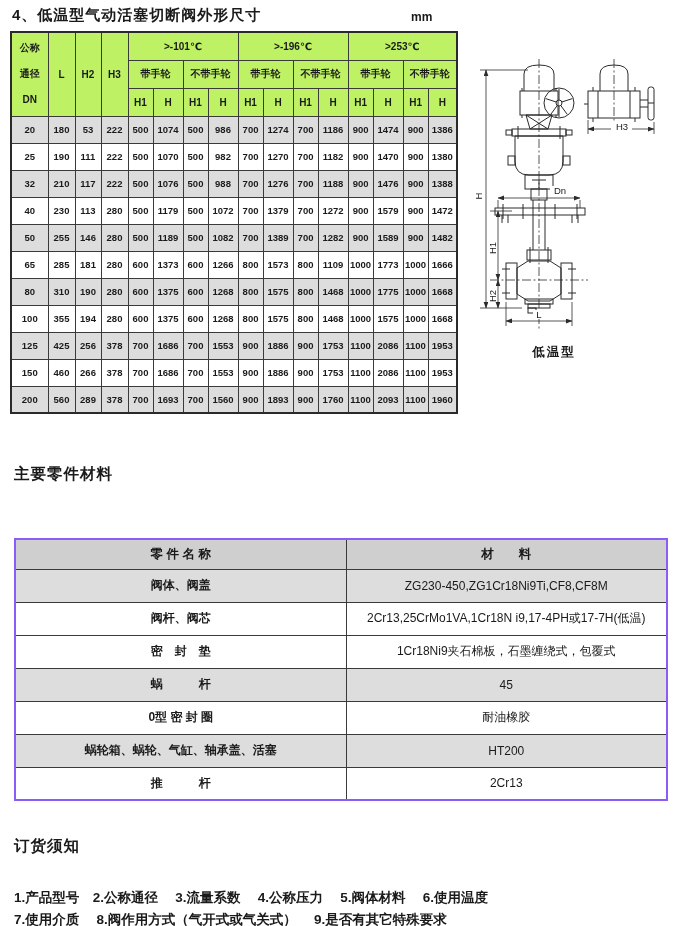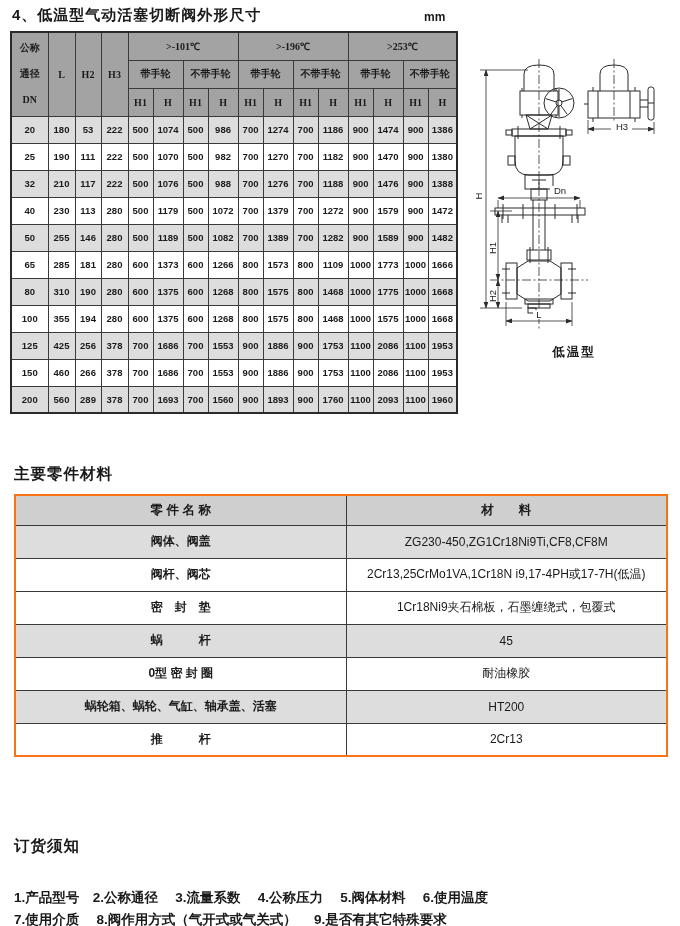--- a/index.html
+++ b/index.html
@@ -7,59 +7,59 @@
   .page {
     position:relative; width:680px; height:926px; background:#ffffff;
     font-family:"Liberation Sans","DejaVu Sans",sans-serif; color:#1a1a1a;
     overflow:hidden; margin:0 auto;
   }
   .doc-title {
     position:absolute; left:12px; top:6px;
     font-size:15px; font-weight:bold; letter-spacing:1px;
   }
   .unit-label {
-    position:absolute; left:424px; top:10px; font-size:12px; font-weight:600;
+    position:absolute; left:411px; top:10px; font-size:12px; font-weight:600;
   }
 
   
   .dim-table {
     position:absolute; left:10px; top:31px;
     border-collapse:collapse; table-layout:fixed; width:446px;
     font-size:9.5px; font-weight:600;
   }
   .dim-table th, .dim-table td {
     border:1px solid #3a3a3a; text-align:center; vertical-align:middle;
     padding:0; overflow:hidden; white-space:nowrap;
   }
   .dim-table { border:2px solid #2a2a2a; }
-  .dim-table thead th { background:#a3a3a3; font-size:10px; height:28px; font-weight:600;font-family:Liberation Serif, serif; }
+  .dim-table thead th { background:#bef264; font-size:10px; height:28px; font-weight:600; }
   .dim-table tbody td { height:27px; background:#ffffff; font-weight:600; }
   .dim-table tbody tr.alt td { background:#dddddd; }
   .dn-cell div { line-height:26px; }
 
   
   .diagram-wrap { position:absolute; left:462px; top:28px; width:216px; height:316px; }
   .diagram-caption {
-    position:absolute; left:524px; top:344px; width:100px; text-align:center;
+    position:absolute; left:504px; top:344px; width:100px; text-align:center;
     font-size:12.5px; font-weight:600; letter-spacing:2px;font-family:Liberation Serif, serif;
   }
   svg .ln { stroke:#2b2b2b; stroke-width:1; fill:none; }
   svg .cl { stroke:#2b2b2b; stroke-width:0.8; fill:none; stroke-dasharray:9 2.5 2 2.5; }
   svg .dim { stroke:#2b2b2b; stroke-width:0.8; fill:none; }
   svg text { font-size:9.5px; fill:#1a1a1a; font-family:"Liberation Sans","DejaVu Sans",sans-serif; }
 
   
   .sec-heading { position:absolute; font-size:15.5px; font-weight:bold; letter-spacing:1px; }
   .materials-heading { left:14px; top:464px; }
   .mat-table {
     position:absolute; left:14px; top:494px;
     border-collapse:collapse; table-layout:fixed; width:652px;
     font-size:12px;
   }
-  .mat-table { border:2px solid #f97316; }
+  .mat-table { border:2px solid #8b5cf6;margin-top:44px; }
   .mat-table th, .mat-table td {
     border:1px solid #3a3a3a; text-align:center; vertical-align:middle; padding:0;
   }
   .mat-table thead th { background:#cfcfcf; height:30px; font-weight:600; font-size:12.5px; }
   .mat-table tbody td { height:33px; background:#ffffff; }
   .mat-table tbody td.part { font-weight:600; }
   .mat-table tbody tr.alt td { background:#dddddd; }
 
   
   .ordering-heading { left:14px; top:836px; }

